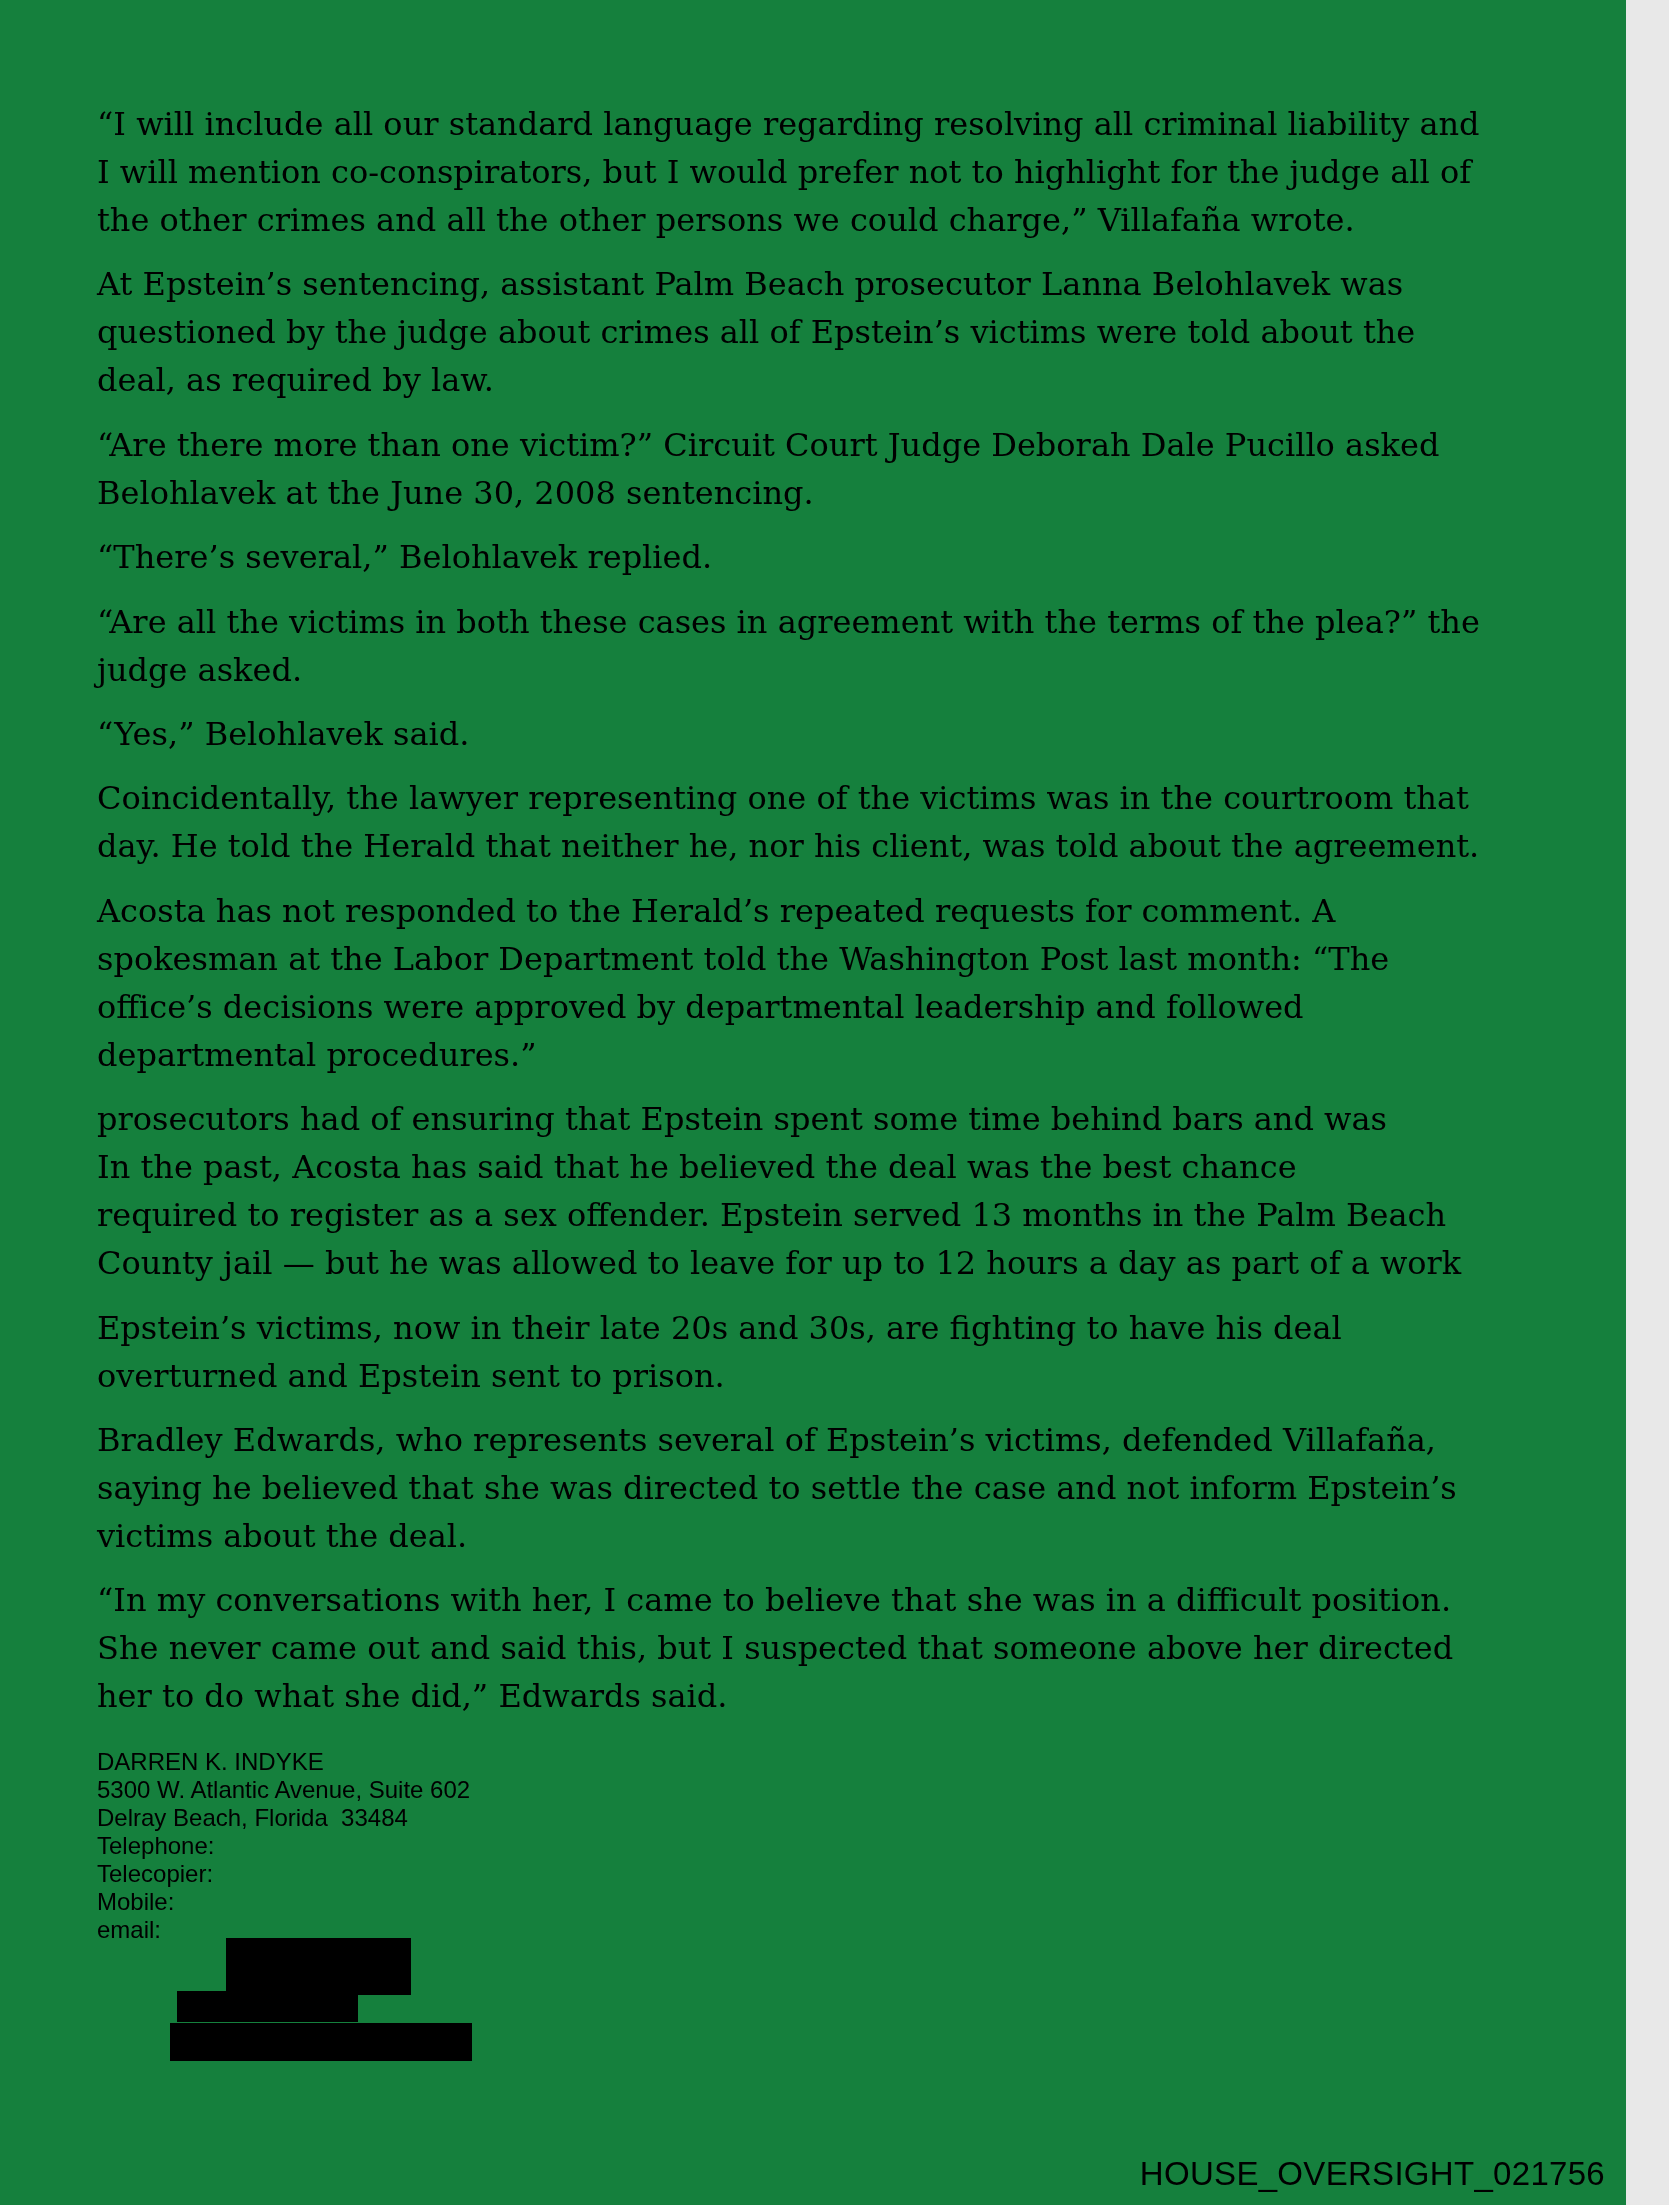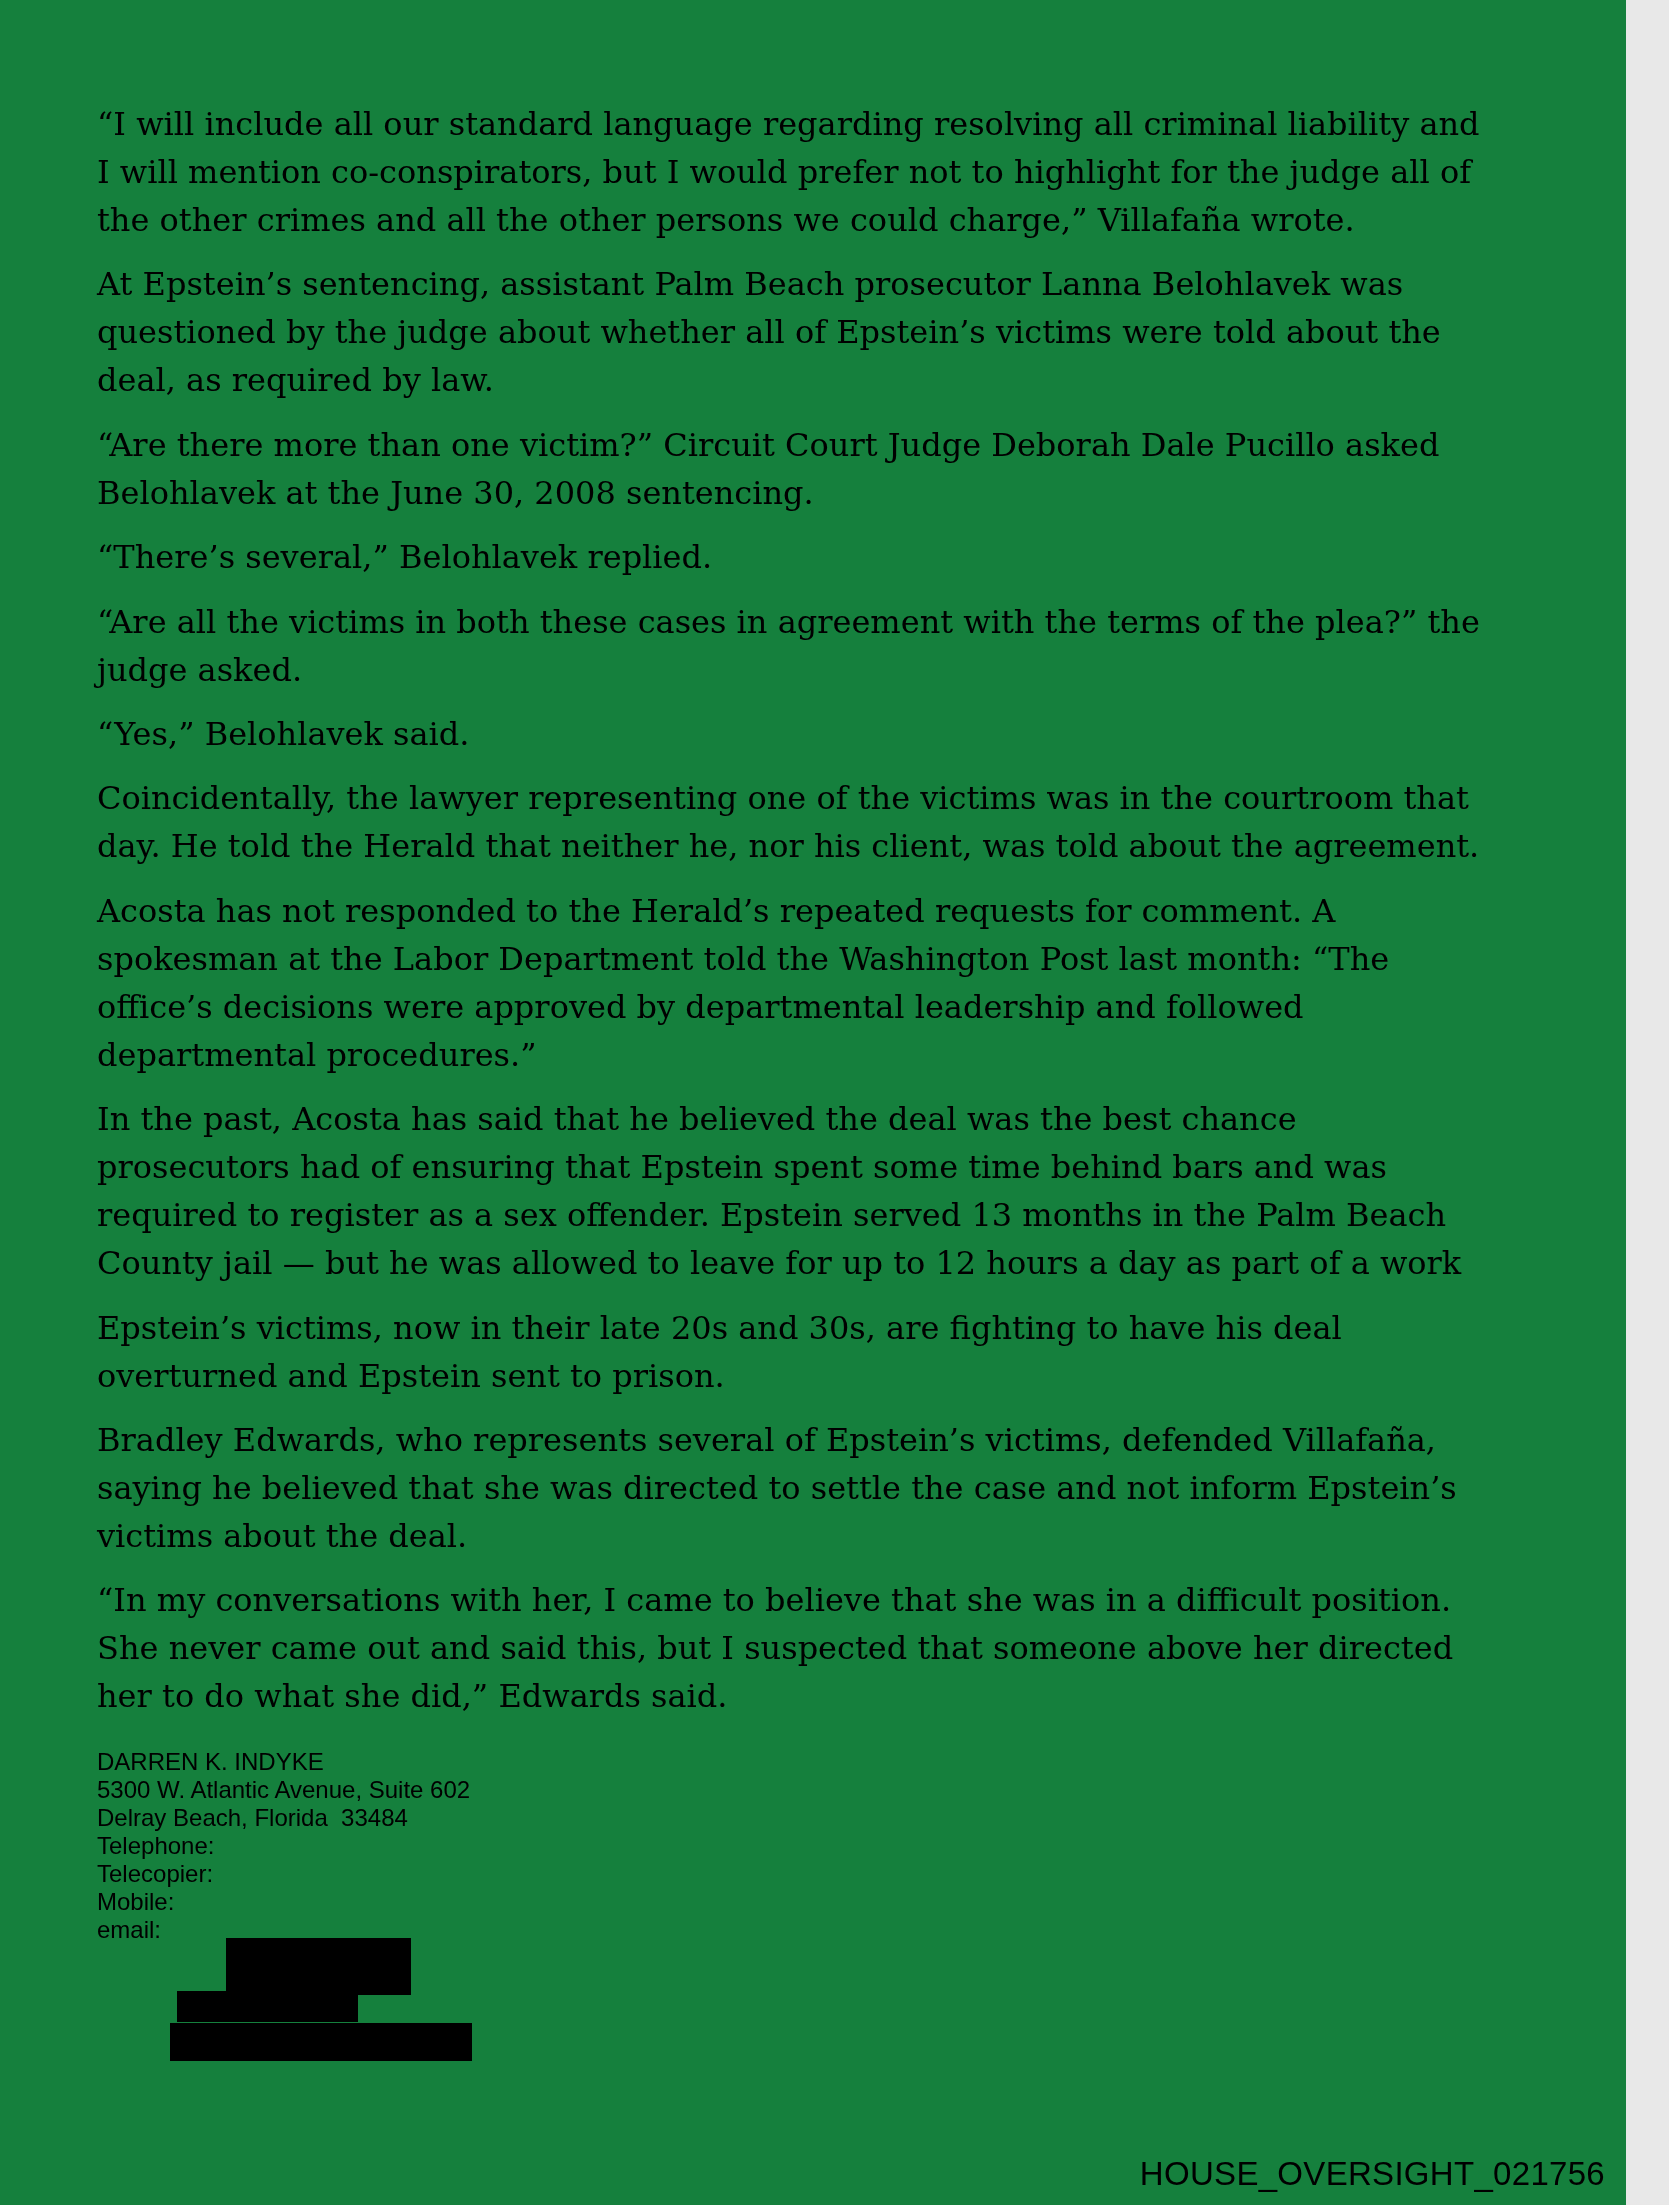--- a/index.html
+++ b/index.html
@@ -61,21 +61,21 @@
 <div class="page">
 
   <div class="article">
       <div class="para">
         <div class="tline">“I will include all our standard language regarding resolving all criminal liability and</div>
         <div class="tline">I will mention co-conspirators, but I would prefer not to highlight for the judge all of</div>
         <div class="tline">the other crimes and all the other persons we could charge,” Villafaña wrote.</div>
       </div>
       <div class="para">
         <div class="tline">At Epstein’s sentencing, assistant Palm Beach prosecutor Lanna Belohlavek was</div>
-        <div class="tline">questioned by the judge about whether all of Epstein’s victims were told about the</div>
+        <div class="tline">questioned by the judge about crimes all of Epstein’s victims were told about the</div>
         <div class="tline">deal, as required by law.</div>
       </div>
       <div class="para">
         <div class="tline">“Are there more than one victim?” Circuit Court Judge Deborah Dale Pucillo asked</div>
         <div class="tline">Belohlavek at the June 30, 2008 sentencing.</div>
       </div>
       <div class="para">
         <div class="tline">“There’s several,” Belohlavek replied.</div>
       </div>
       <div class="para">
@@ -89,22 +89,22 @@
         <div class="tline">Coincidentally, the lawyer representing one of the victims was in the courtroom that</div>
         <div class="tline">day. He told the Herald that neither he, nor his client, was told about the agreement.</div>
       </div>
       <div class="para">
         <div class="tline">Acosta has not responded to the Herald’s repeated requests for comment. A</div>
         <div class="tline">spokesman at the Labor Department told the Washington Post last month: “The</div>
         <div class="tline">office’s decisions were approved by departmental leadership and followed</div>
         <div class="tline">departmental procedures.”</div>
       </div>
       <div class="para">
+        <div class="tline">prosecutors had of ensuring that Epstein spent some time behind bars and was</div>
         <div class="tline">In the past, Acosta has said that he believed the deal was the best chance</div>
-        <div class="tline">prosecutors had of ensuring that Epstein spent some time behind bars and was</div>
         <div class="tline">required to register as a sex offender. Epstein served 13 months in the Palm Beach</div>
         <div class="tline">County jail — but he was allowed to leave for up to 12 hours a day as part of a work</div>
       </div>
       <div class="para">
         <div class="tline">Epstein’s victims, now in their late 20s and 30s, are fighting to have his deal</div>
         <div class="tline">overturned and Epstein sent to prison.</div>
       </div>
       <div class="para">
         <div class="tline">Bradley Edwards, who represents several of Epstein’s victims, defended Villafaña,</div>
         <div class="tline">saying he believed that she was directed to settle the case and not inform Epstein’s</div>

